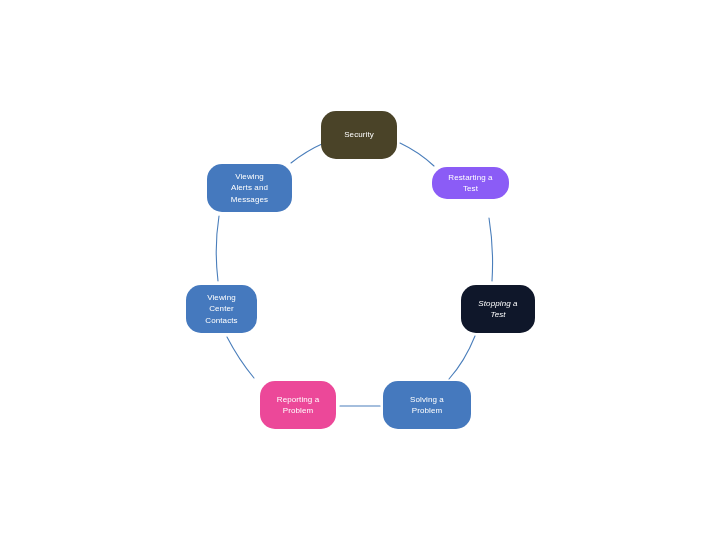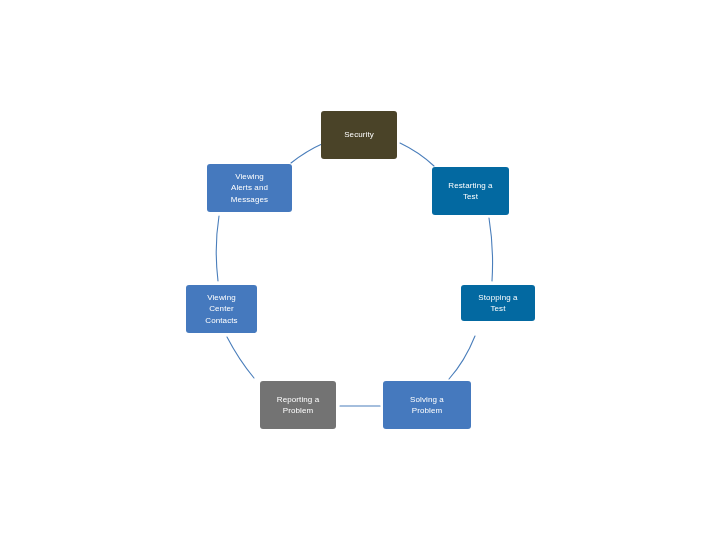--- a/index.html
+++ b/index.html
@@ -30,21 +30,21 @@
     pointer-events: none;
   }
 
   .node {
     position: absolute;
     box-sizing: border-box;
     display: flex;
     align-items: center;
     justify-content: center;
     text-align: center;
-    border-radius: 3px;
+    border-radius: 15px;
     color: #ffffff;
     font-size: 8px;
     line-height: 11.5px;
     letter-spacing: 0.1px;
     font-family: "Liberation Sans", sans-serif;
     padding: 2px 2px;
     -webkit-font-smoothing: none;
   }
 
   .node .node-label {
@@ -69,34 +69,34 @@
 
   <div id="node-layer">
       <div class="node" style="left: 321px; top: 111px; width: 76px; height: 48px; background: rgb(74, 67, 40);">
         <span class="node-label">Security</span>
       </div>
       <div class="node" style="left: 207px; top: 164px; width: 85px; height: 48px; background: rgb(69, 121, 190);">
         <span class="node-label">Viewing
 Alerts and
 Messages</span>
       </div>
-      <div class="node" style="left: 432px; top: 167px; width: 77px; height: 48px; background: #0369a1;">
+      <div class="node" style="left: 432px; top: 167px; width: 77px; height: 32px; background: #8b5cf6;">
         <span class="node-label">Restarting a
 Test</span>
       </div>
       <div class="node" style="left: 186px; top: 285px; width: 71px; height: 48px; background: rgb(69, 121, 190);">
         <span class="node-label">Viewing
 Center
 Contacts</span>
       </div>
-      <div class="node" style="left: 461px; top: 285px; width: 74px; height: 36px; background: #0369a1;">
+      <div class="node" style="left: 461px; top: 285px; width: 74px; height: 48px; background: #0f172a; font-style: italic;">
         <span class="node-label">Stopping a
 Test</span>
       </div>
-      <div class="node" style="left: 260px; top: 381px; width: 76px; height: 48px; background: #737373;">
+      <div class="node" style="left: 260px; top: 381px; width: 76px; height: 48px; background: #ec4899;">
         <span class="node-label">Reporting a
 Problem</span>
       </div>
       <div class="node" style="left: 383px; top: 381px; width: 88px; height: 48px; background: rgb(69, 121, 190);">
         <span class="node-label">Solving a
 Problem</span>
       </div>
     </div>
 
 </div>

